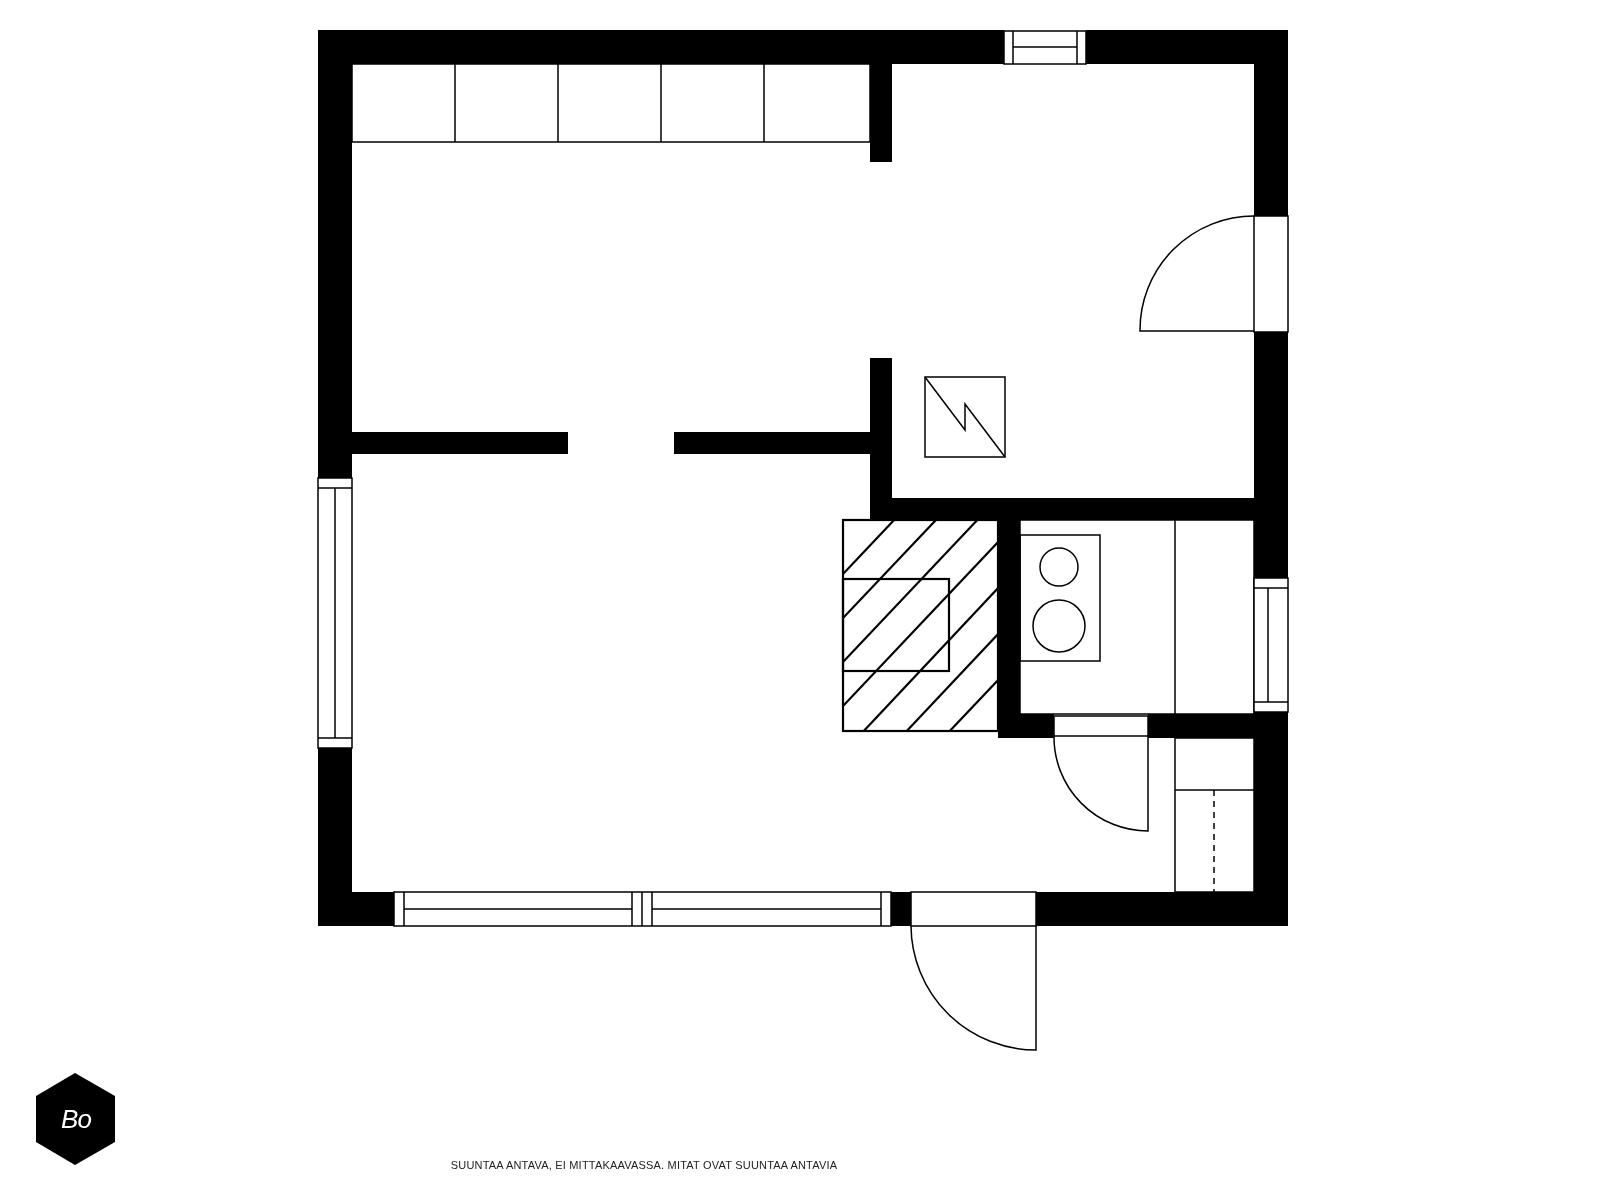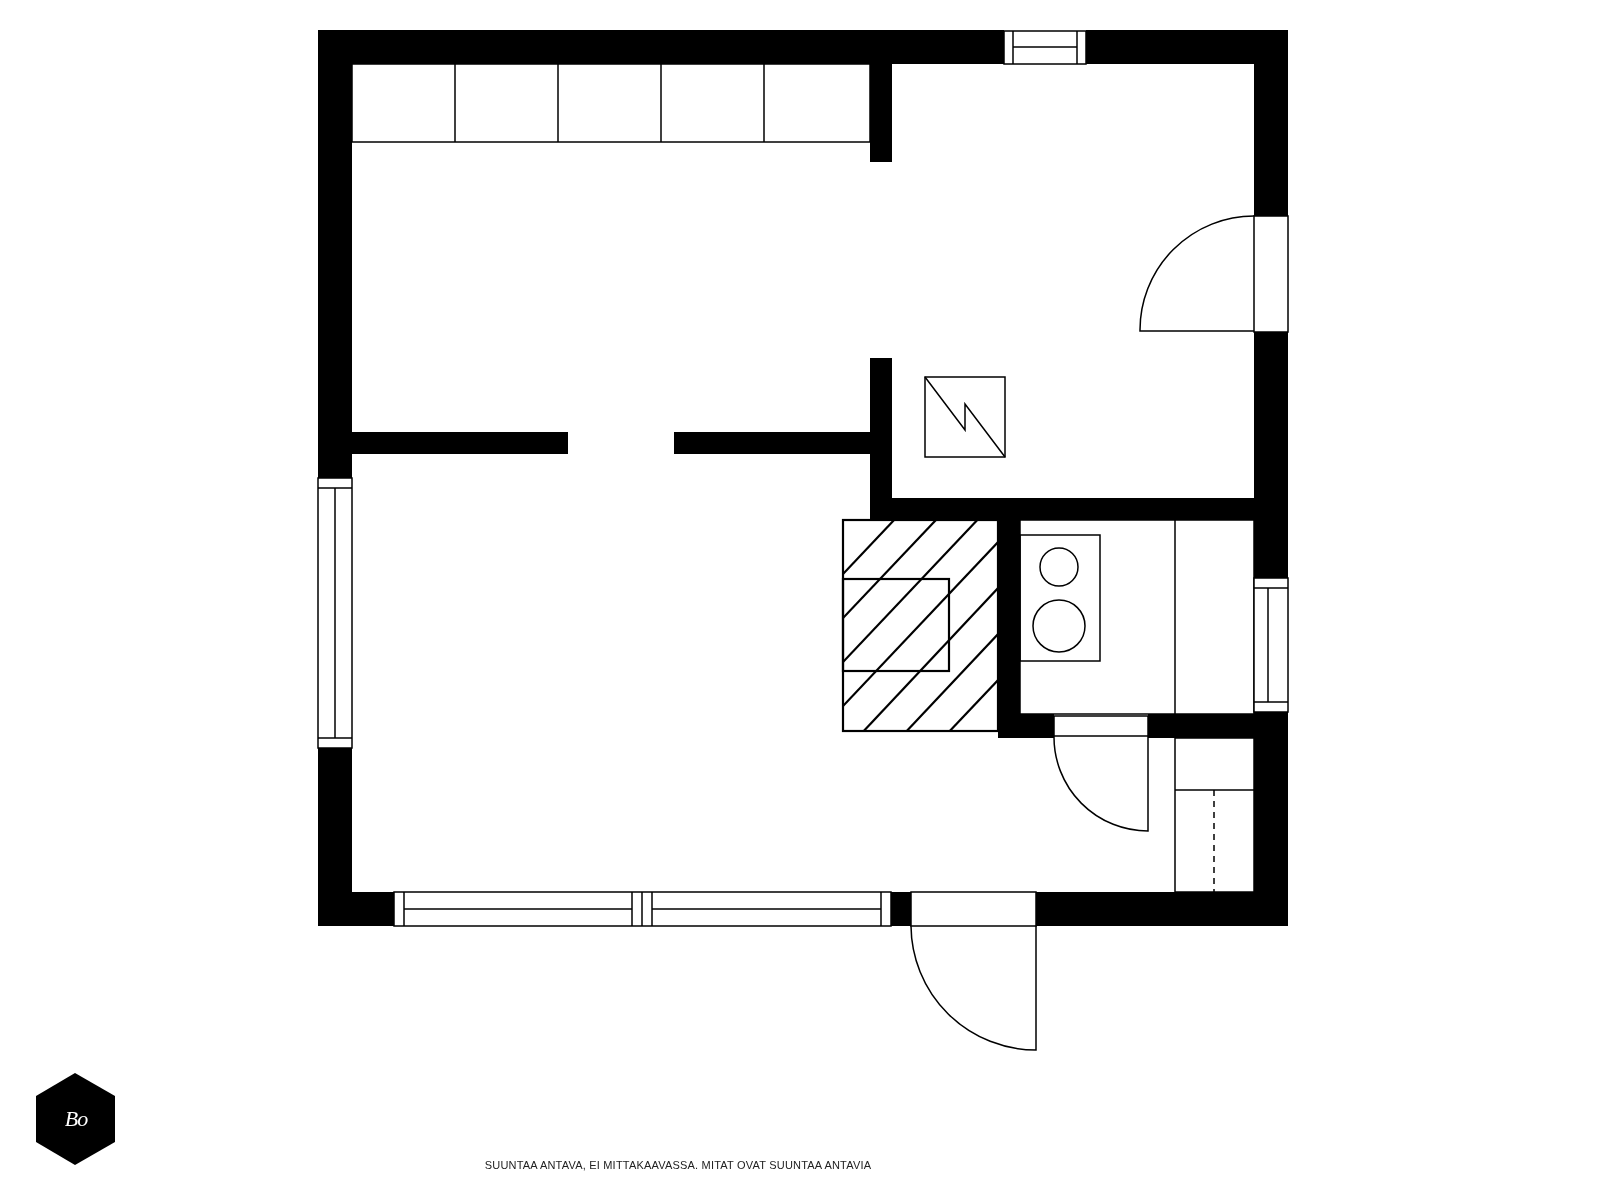--- a/index.html
+++ b/index.html
@@ -2,22 +2,22 @@
 <html><head>
 <meta charset="utf-8">
 <style>
   html, body { margin:0; padding:0; background:#ffffff; }
   body { width:1600px; height:1200px; position:relative; overflow:hidden; font-family:"Liberation Sans", sans-serif; }
   #plan { position:absolute; left:0; top:0; width:1600px; height:1200px; }
   .wall { fill:#000; }
   .ln { stroke:#000; stroke-width:1.5; fill:none; }
   .lnb { stroke:#000; stroke-width:2.2; fill:none; }
   .win { fill:#fff; stroke:#000; stroke-width:1.5; }
-  .logo-text { position:absolute; left:36px; top:1073px; width:80px; height:92px; display:flex; align-items:center; justify-content:center; color:#fff; font-family:Liberation Serif, serif; font-style:italic; font-size:22px; letter-spacing:-1px; }
-  .disclaimer { position:absolute; left:0; width:1288px; top:1159px; text-align:center; font-size:11px; color:#222; letter-spacing:0.2px;margin-left:34px; }
+  .logo-text { position:absolute; left:36px; top:1073px; width:80px; height:92px; display:flex; align-items:center; justify-content:center; color:#fff; font-family:Liberation Sans, sans-serif; font-style:italic; font-size:26px; letter-spacing:-1px; }
+  .disclaimer { position:absolute; left:0; width:1288px; top:1159px; text-align:center; font-size:11px; color:#222; letter-spacing:0.2px; }
 </style>
 </head>
 <body>
 
 <svg id="plan" viewBox="0 0 1600 1200" xmlns="http://www.w3.org/2000/svg">
 
   <g>
 
     <rect class="wall" x="318" y="30" width="686" height="34"></rect>
     <rect class="wall" x="1086" y="30" width="202" height="34"></rect>

